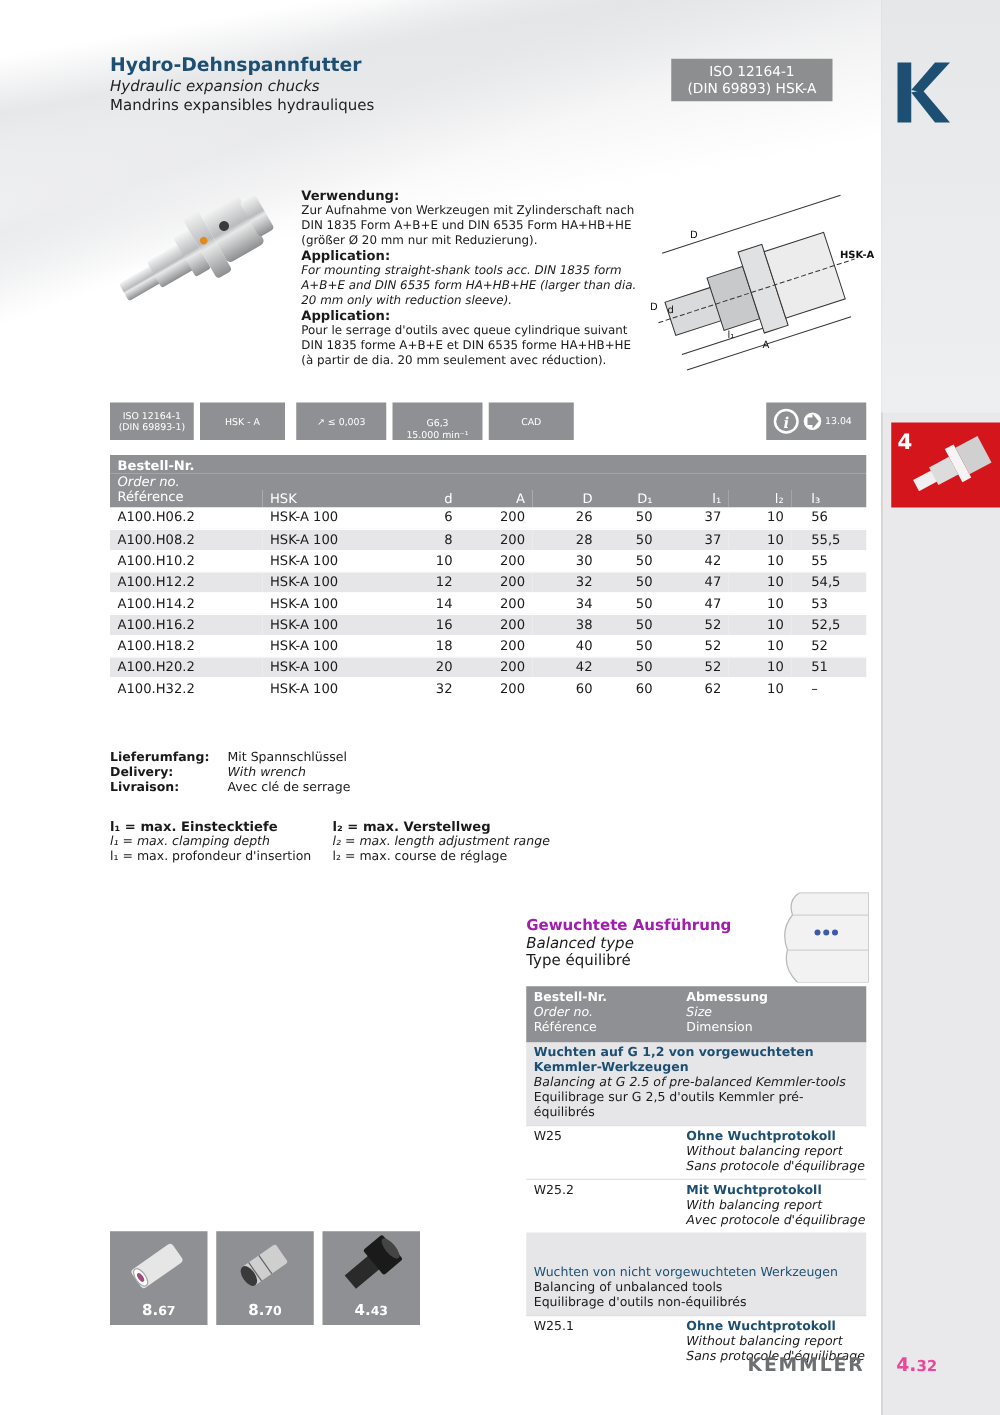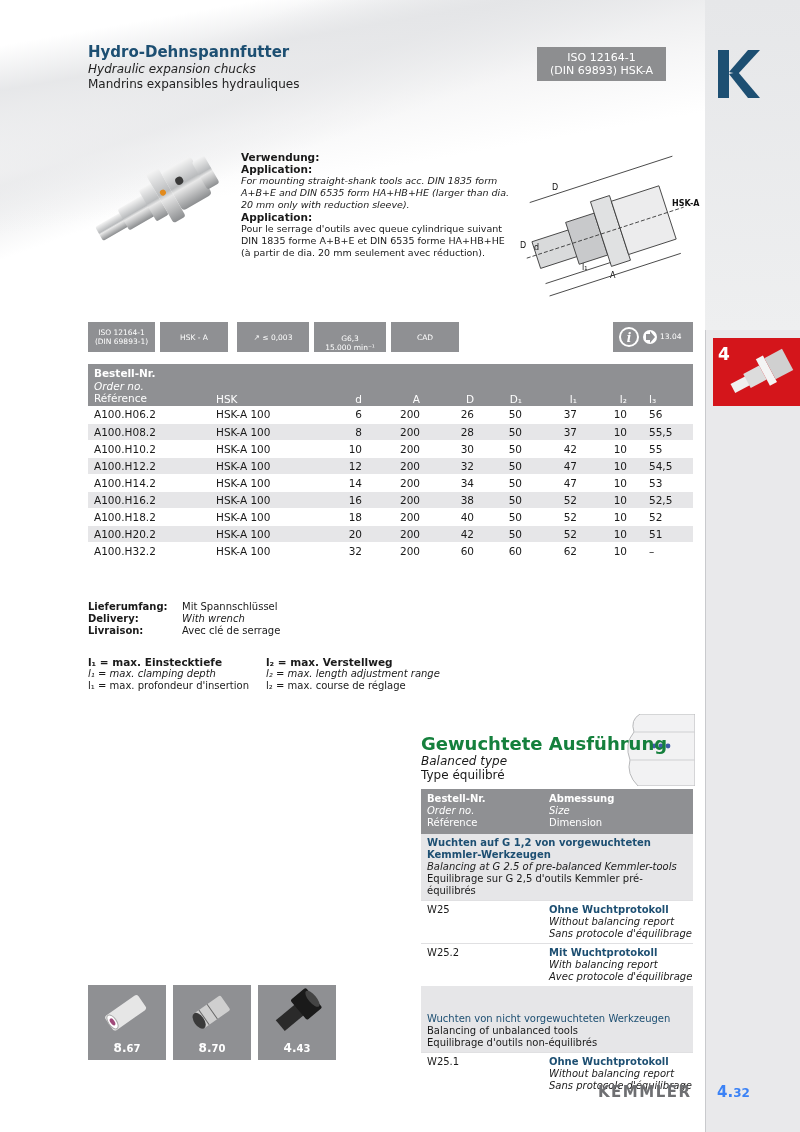--- a/index.html
+++ b/index.html
@@ -73,42 +73,42 @@
   .delivery .lbl { position: absolute; left: 0; font-weight: bold; white-space: nowrap; }
   .delivery .val { position: absolute; left: 94px; white-space: nowrap; }
   .it { font-style: italic; }
 
   .legend { position: absolute; left: 88px; top: 656px; font-size: 10px; line-height: 12px; }
   .legend .col { position: absolute; top: 0; white-space: nowrap; }
   .legend .b { font-weight: bold; font-size: 10.5px; }
 
   .balanced-img { position: absolute; left: 620px; top: 714px; width: 75px; height: 72px; }
   .bal-title { position: absolute; left: 421px; top: 733px; }
-  .bal-title .de { font-size: 18px; font-weight: bold; color: #15803d; }
+  .bal-title .de { font-size: 12px; font-weight: bold; color: #a21caf; }
   .bal-title .en { font-size: 12px; font-style: italic; }
   .bal-title .fr { font-size: 12px; }
 
   .bal-table { position: absolute; left: 421px; top: 789px; width: 272px; font-size: 10px; line-height: 12px; }
   .bal-head { background: #8f9093; color: #fff; height: 45px; position: relative; padding-top: 3px; }
   .bal-head .c1 { position: absolute; left: 6px; top: 4px; }
   .bal-head .c2 { position: absolute; left: 128px; top: 4px; }
   .bal-head .b { font-weight: bold; }
   .bal-section { padding: 3px 6px; position: relative; }
   .bal-section.grey { background: #e6e6e8; }
   .bal-section .blue { color: #1d4f72; font-weight: bold; }
   .bal-row { position: relative; background: #fff; border-top: 1px solid #e0e0e2; }
   .bal-row .code { position: absolute; left: 6px; top: 3px; }
   .bal-row .desc { margin-left: 128px; padding: 3px 0; }
 
   .acc { position: absolute; top: 985px; width: 78px; height: 75px; background: #8f9093; }
   .acc .lbl { position: absolute; bottom: 5px; width: 100%; text-align: center; color: #fff; font-weight: bold; font-size: 12px; }
   .acc .lbl small { font-size: 10px; }
 
   .footer-brand { position: absolute; left: 598px; top: 1083px; font-size: 15px; font-weight: bold; color: #6e6f72; letter-spacing: 1.5px; }
-  .footer-page { position: absolute; left: 717px; top: 1083px; font-size: 15px; font-weight: bold; color: #3b82f6; }
+  .footer-page { position: absolute; left: 717px; top: 1083px; font-size: 15px; font-weight: bold; color: #ec4899; }
   .footer-page small { font-size: 12px; }
 </style>
 </head>
 <body>
 
 <div class="bg-top"></div>
 <div class="bg-diag"></div>
 <div class="right-strip"></div>
 <div class="right-strip-top"></div>
 
@@ -145,20 +145,21 @@
     <rect x="72" y="22" width="14" height="56" rx="3" fill="url(#metal)"></rect>
     <rect x="86" y="28" width="34" height="44" rx="4" fill="url(#metal)"></rect>
     <rect x="118" y="34" width="14" height="32" rx="3" fill="url(#metal)"></rect>
     <circle cx="78" cy="46" r="3" fill="#e28a1c"></circle>
     <circle cx="98" cy="44" r="4" fill="#3a3a3a"></circle>
   </g>
 </svg>
 
 <div class="usage">
   <div class="h">Verwendung:</div>
+  <div>Zur Aufnahme von Werkzeugen mit Zylinderschaft nach DIN 1835 Form A+B+E und DIN 6535 Form HA+HB+HE (größer Ø 20 mm nur mit Reduzierung).</div>
   <div class="h">Application:</div>
   <div class="it">For mounting straight-shank tools acc. DIN 1835 form A+B+E and DIN 6535 form HA+HB+HE (larger than dia. 20 mm only with reduction sleeve).</div>
   <div class="h">Application:</div>
   <div>Pour le serrage d'outils avec queue cylindrique suivant DIN 1835 forme A+B+E et DIN 6535 forme HA+HB+HE (à partir de dia. 20 mm seulement avec réduction).</div>
 </div>
 
 <svg class="tech-drawing" viewBox="0 0 190 155">
   <g stroke="#333" fill="none" stroke-width="0.8">
     <g transform="rotate(-18 95 80)">
       <rect x="20" y="68" width="40" height="28" fill="#d9dadb"></rect>

